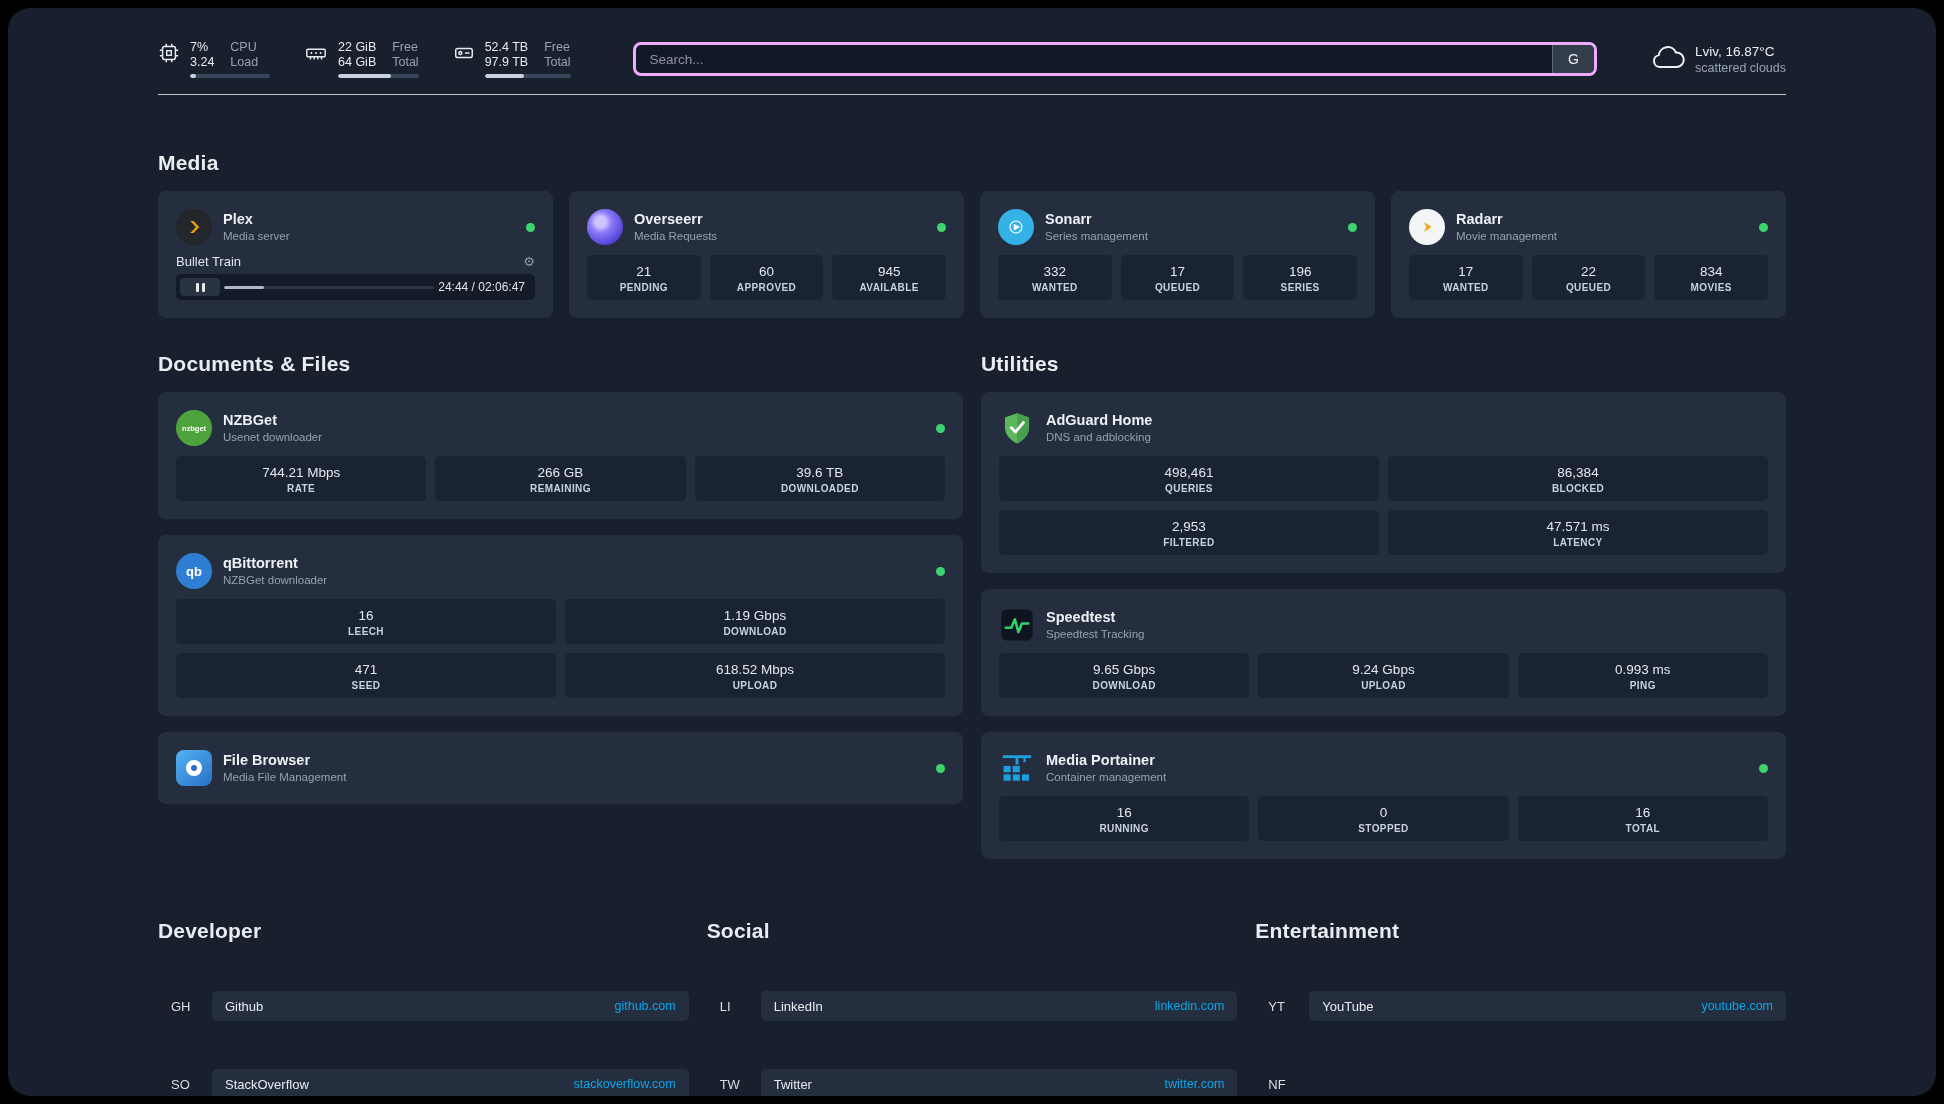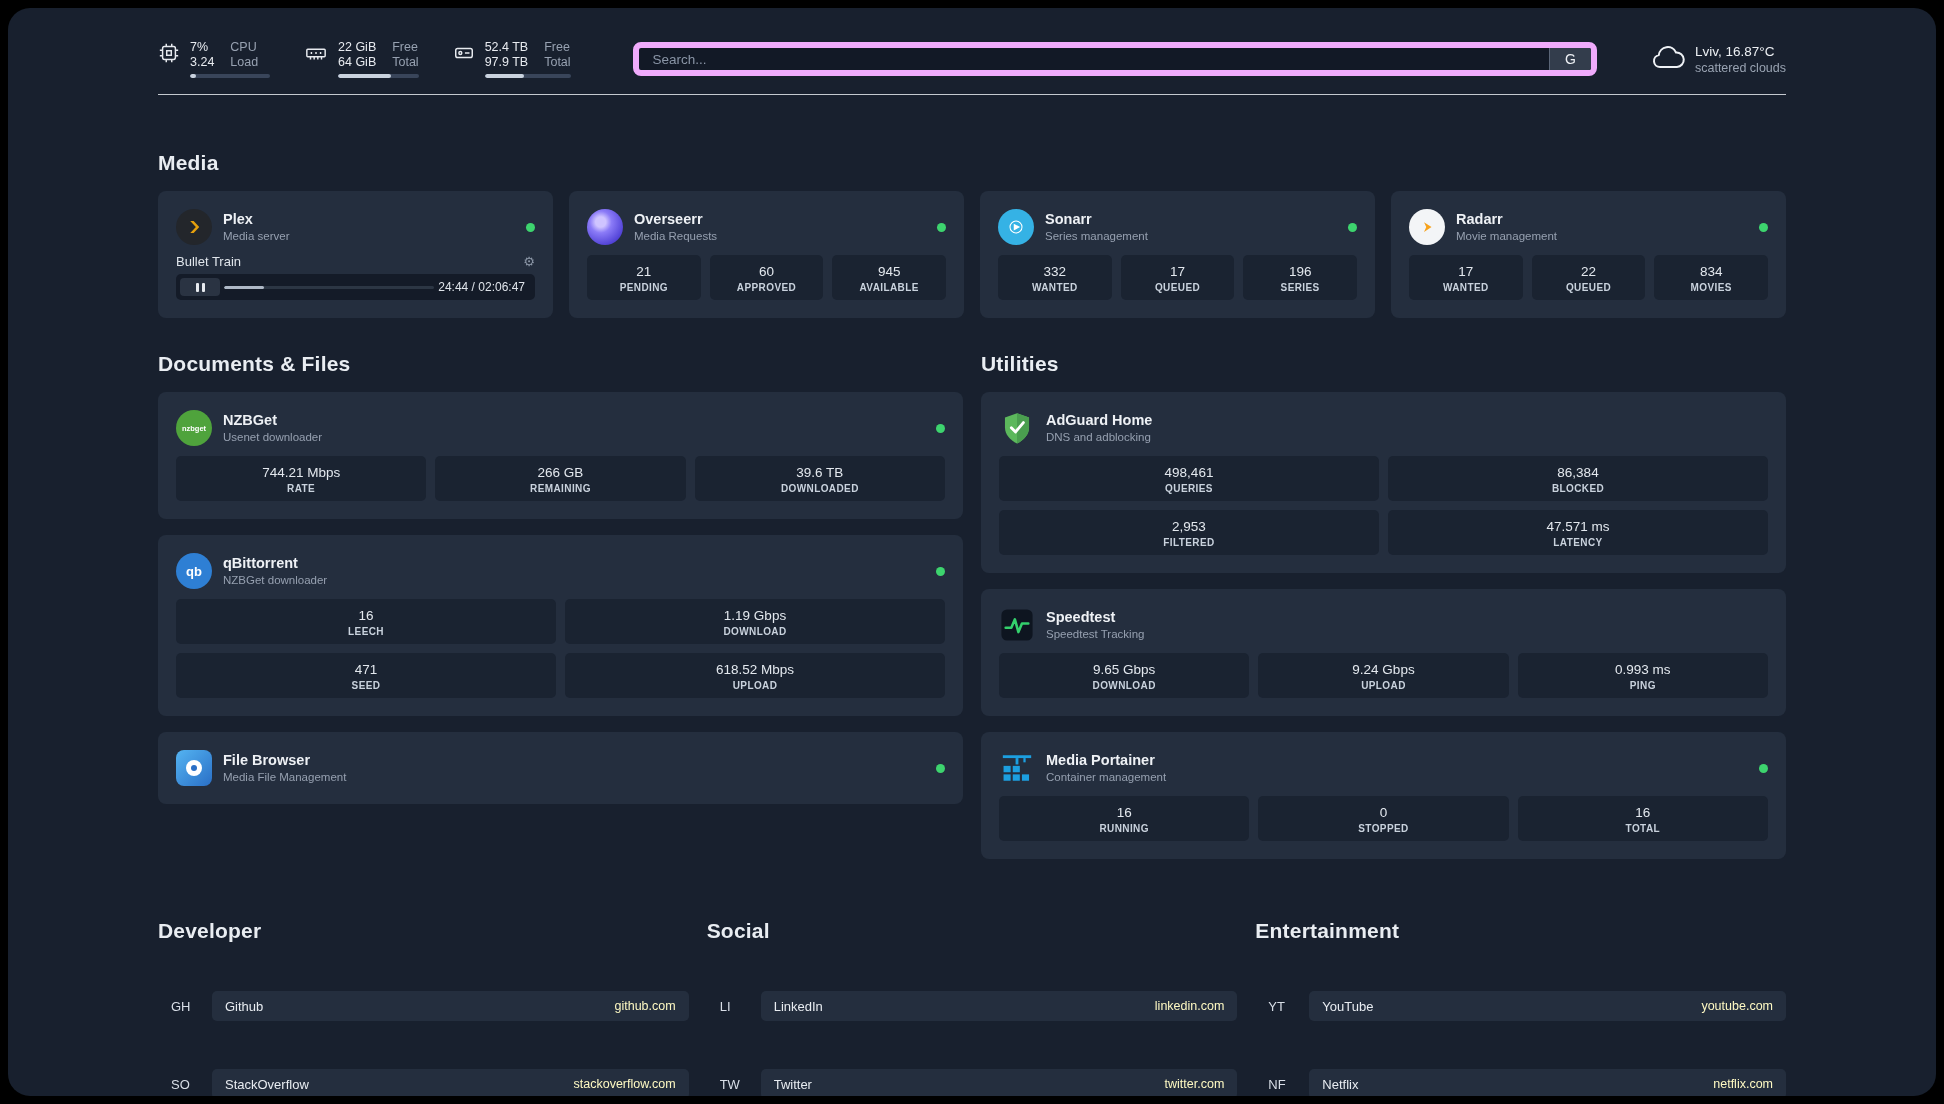--- a/index.html
+++ b/index.html
@@ -19,21 +19,21 @@
   .res-cols { display: flex; gap: 16px; }
   .res-col { display: flex; flex-direction: column; }
   .res-val { color: #e8ebf0; font-size: 12.5px; line-height: 15px; }
   .res-lab { color: #97a1b1; font-size: 12.5px; line-height: 15px; }
   .res-bar { margin-top: 4px; height: 4px; width: 100%; background: #39455a; border-radius: 2px; overflow: hidden; }
   .res-fill { height: 100%; background: #c9d2de; border-radius: 2px; }
 
   .search-wrap { flex: 1; margin: 0 54px 0 28px; }
   .search-box {
     display: flex; align-items: stretch; height: 34px; background: #121926;
-    border: 6px solid #f0abfc; border-radius: 8px; overflow: hidden;
+    border: 3px solid #f0abfc; border-radius: 8px; overflow: hidden;
   }
   .search-box input {
     flex: 1; background: transparent; border: none; outline: none;
     padding: 0 14px; color: #e4e8ee; font-size: 13.5px;
     font-family: "Liberation Sans", sans-serif;
   }
   .search-box input::placeholder { color: #8a95a6; }
   .search-btn {
     width: 42px; display: flex; align-items: center; justify-content: center;
     background: #333d4c; color: #eef1f5; font-size: 14px; cursor: pointer;
@@ -95,21 +95,21 @@
   .track-fill { height: 100%; background: #aeb8c6; border-radius: 2px; }
   .play-time { color: #dfe4ea; font-size: 12px; white-space: nowrap; }
 
   
   .bm-grid { display: grid; grid-template-columns: repeat(3, 1fr); gap: 18px; margin-top: 60px; }
   .bm-title { margin-bottom: 18px; }
   .bm-row { display: flex; align-items: center; height: 30px; margin-bottom: 10px; margin-top: 48px; }
   .bm-abbr { width: 54px; padding-left: 13px; color: #d8dee7; font-size: 13px; font-weight: 500; }
   .bm-pill { flex: 1; height: 100%; background: #242e3e; border-radius: 5px; display: flex; align-items: center; justify-content: space-between; padding: 0 13px; cursor: pointer; }
   .bm-name { color: #e8ecf1; font-size: 13px; }
-  .bm-url { color: #fef9c3; font-size: 12.5px; }
+  .bm-url { color: #0ea5e9; font-size: 12.5px; }
 </style>
 </head>
 <body>
 
 <div class="panel">
 
   <div class="topbar">
 
     <div class="res-group">
       <span class="res-icon">
@@ -563,24 +563,20 @@
       <div class="section-title bm-title">Entertainment</div>
       <div class="bm-row">
         <span class="bm-abbr">YT</span>
         <div class="bm-pill">
           <span class="bm-name">YouTube</span>
           <span class="bm-url">youtube.com</span>
         </div>
       </div>
       <div class="bm-row">
         <span class="bm-abbr">NF</span>
-        <div class="bm-pill">
-          <span class="bm-name">Netflix</span>
-          <span class="bm-url">netflix.com</span>
-        </div>
       </div>
       <div class="bm-row">
         <span class="bm-abbr">RE</span>
         <div class="bm-pill">
           <span class="bm-name">Reddit</span>
           <span class="bm-url">reddit.com</span>
         </div>
       </div>
     </div>
 

